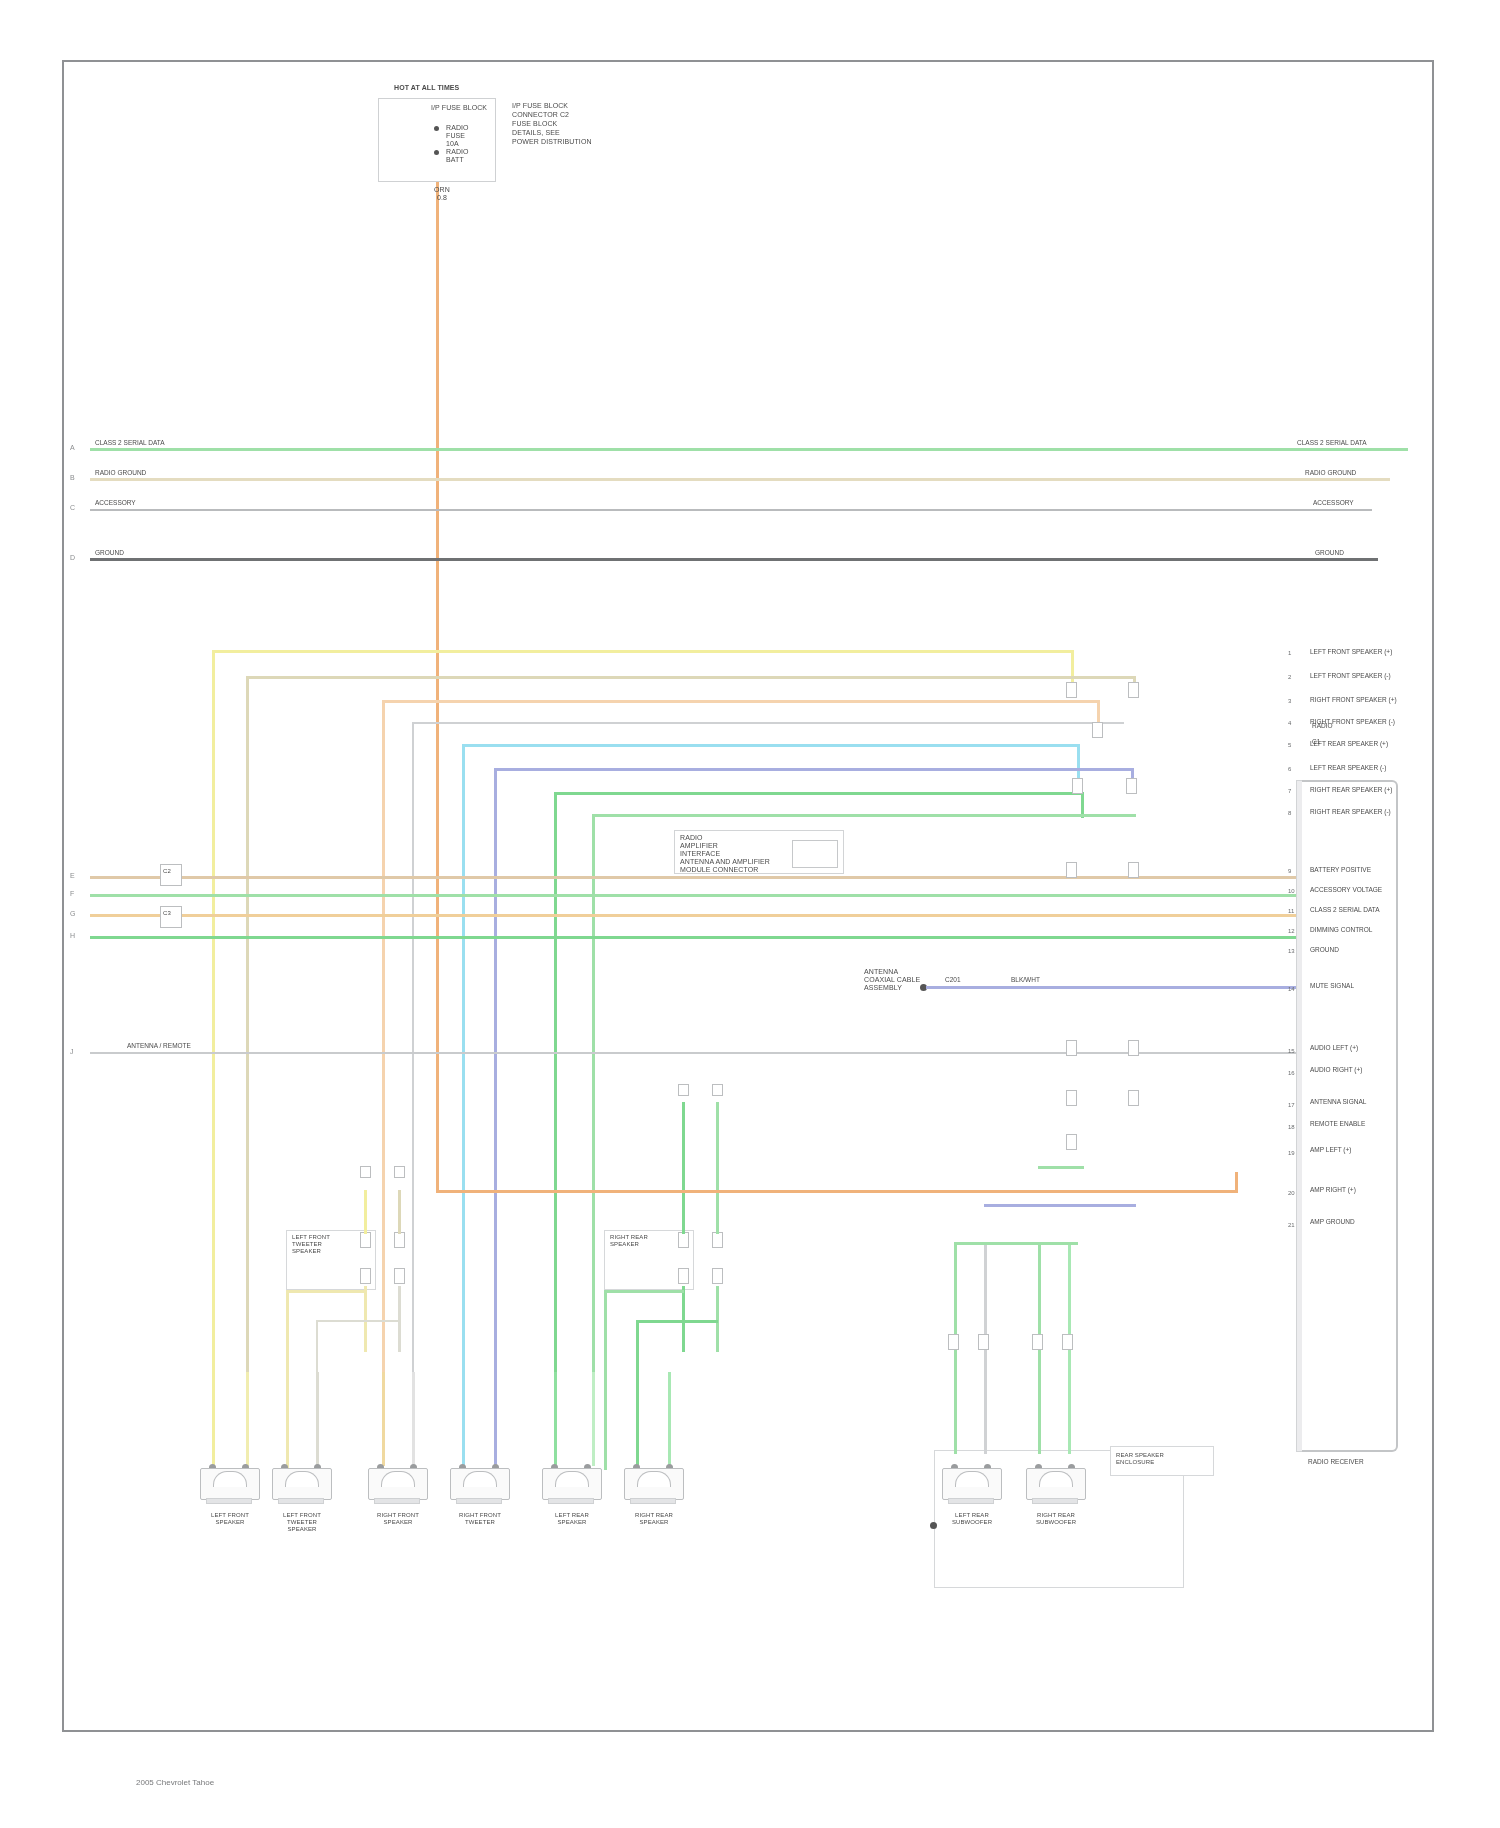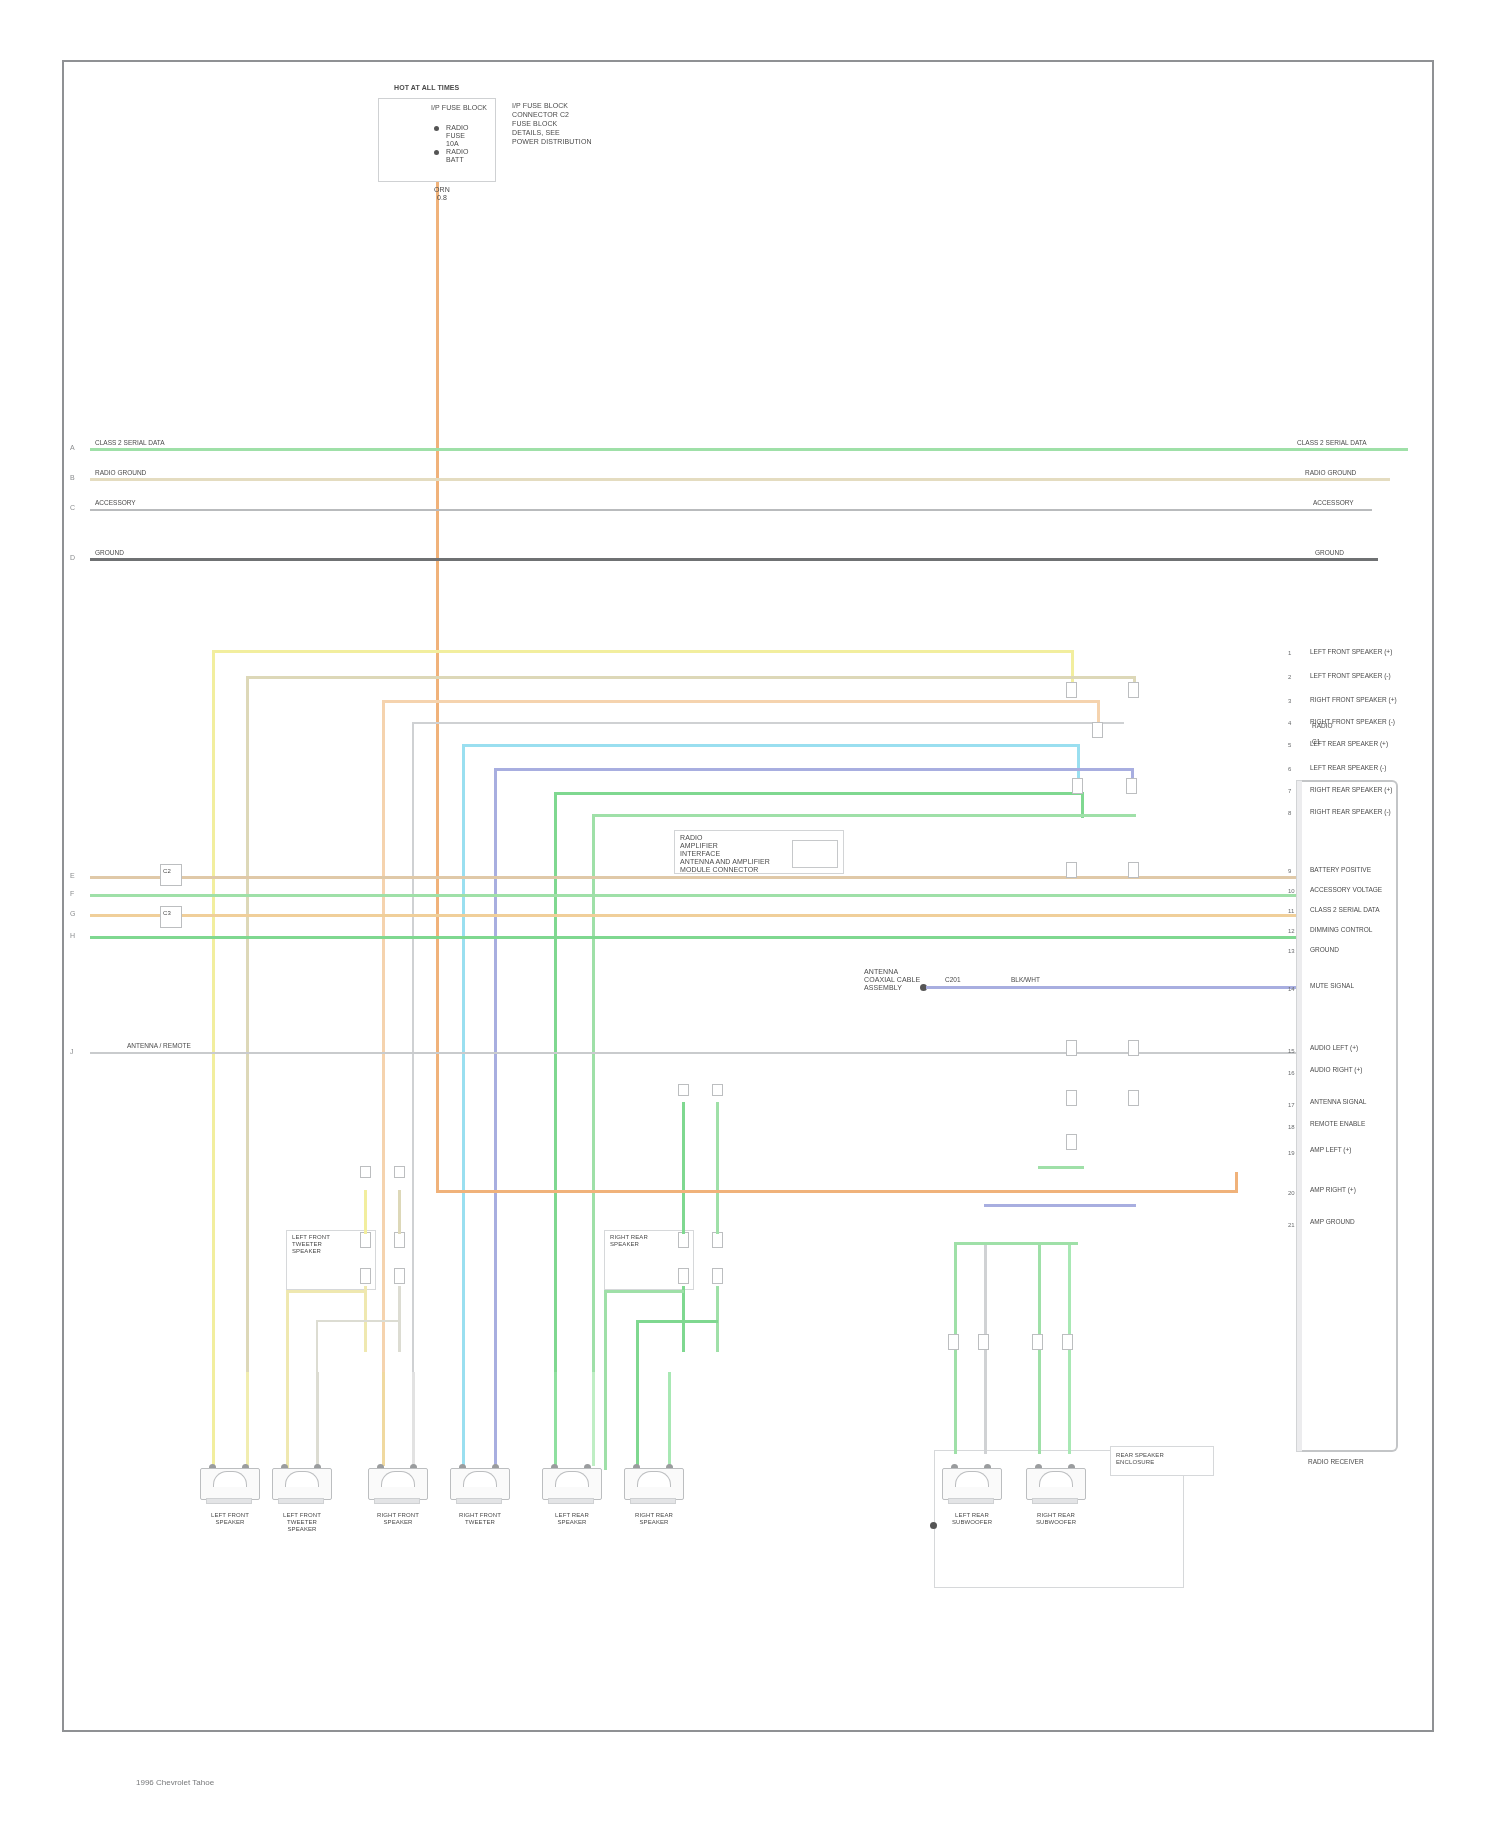--- a/index.html
+++ b/index.html
@@ -390,15 +390,15 @@
       <div class="base"></div>
     </div>
     <div class="lbl c tiny" style="left:946px;top:1450px;width:92px;">RIGHT REAR
 SUBWOOFER</div>
 
     <div class="dot" style="left:866px;top:1460px;"></div>
 
     <div class="w wh" style="left:372px;top:1128px;width:802px;background:#f0b27a;"></div>
     <div class="w wv" style="left:1171px;top:1110px;height:20px;background:#f0b27a;"></div>
 
-    <div id="footer">1996 Chevrolet Tahoe</div>
+    <div id="footer">2005 Chevrolet Tahoe</div>
   </div>
 </div>
 
 </body></html>

